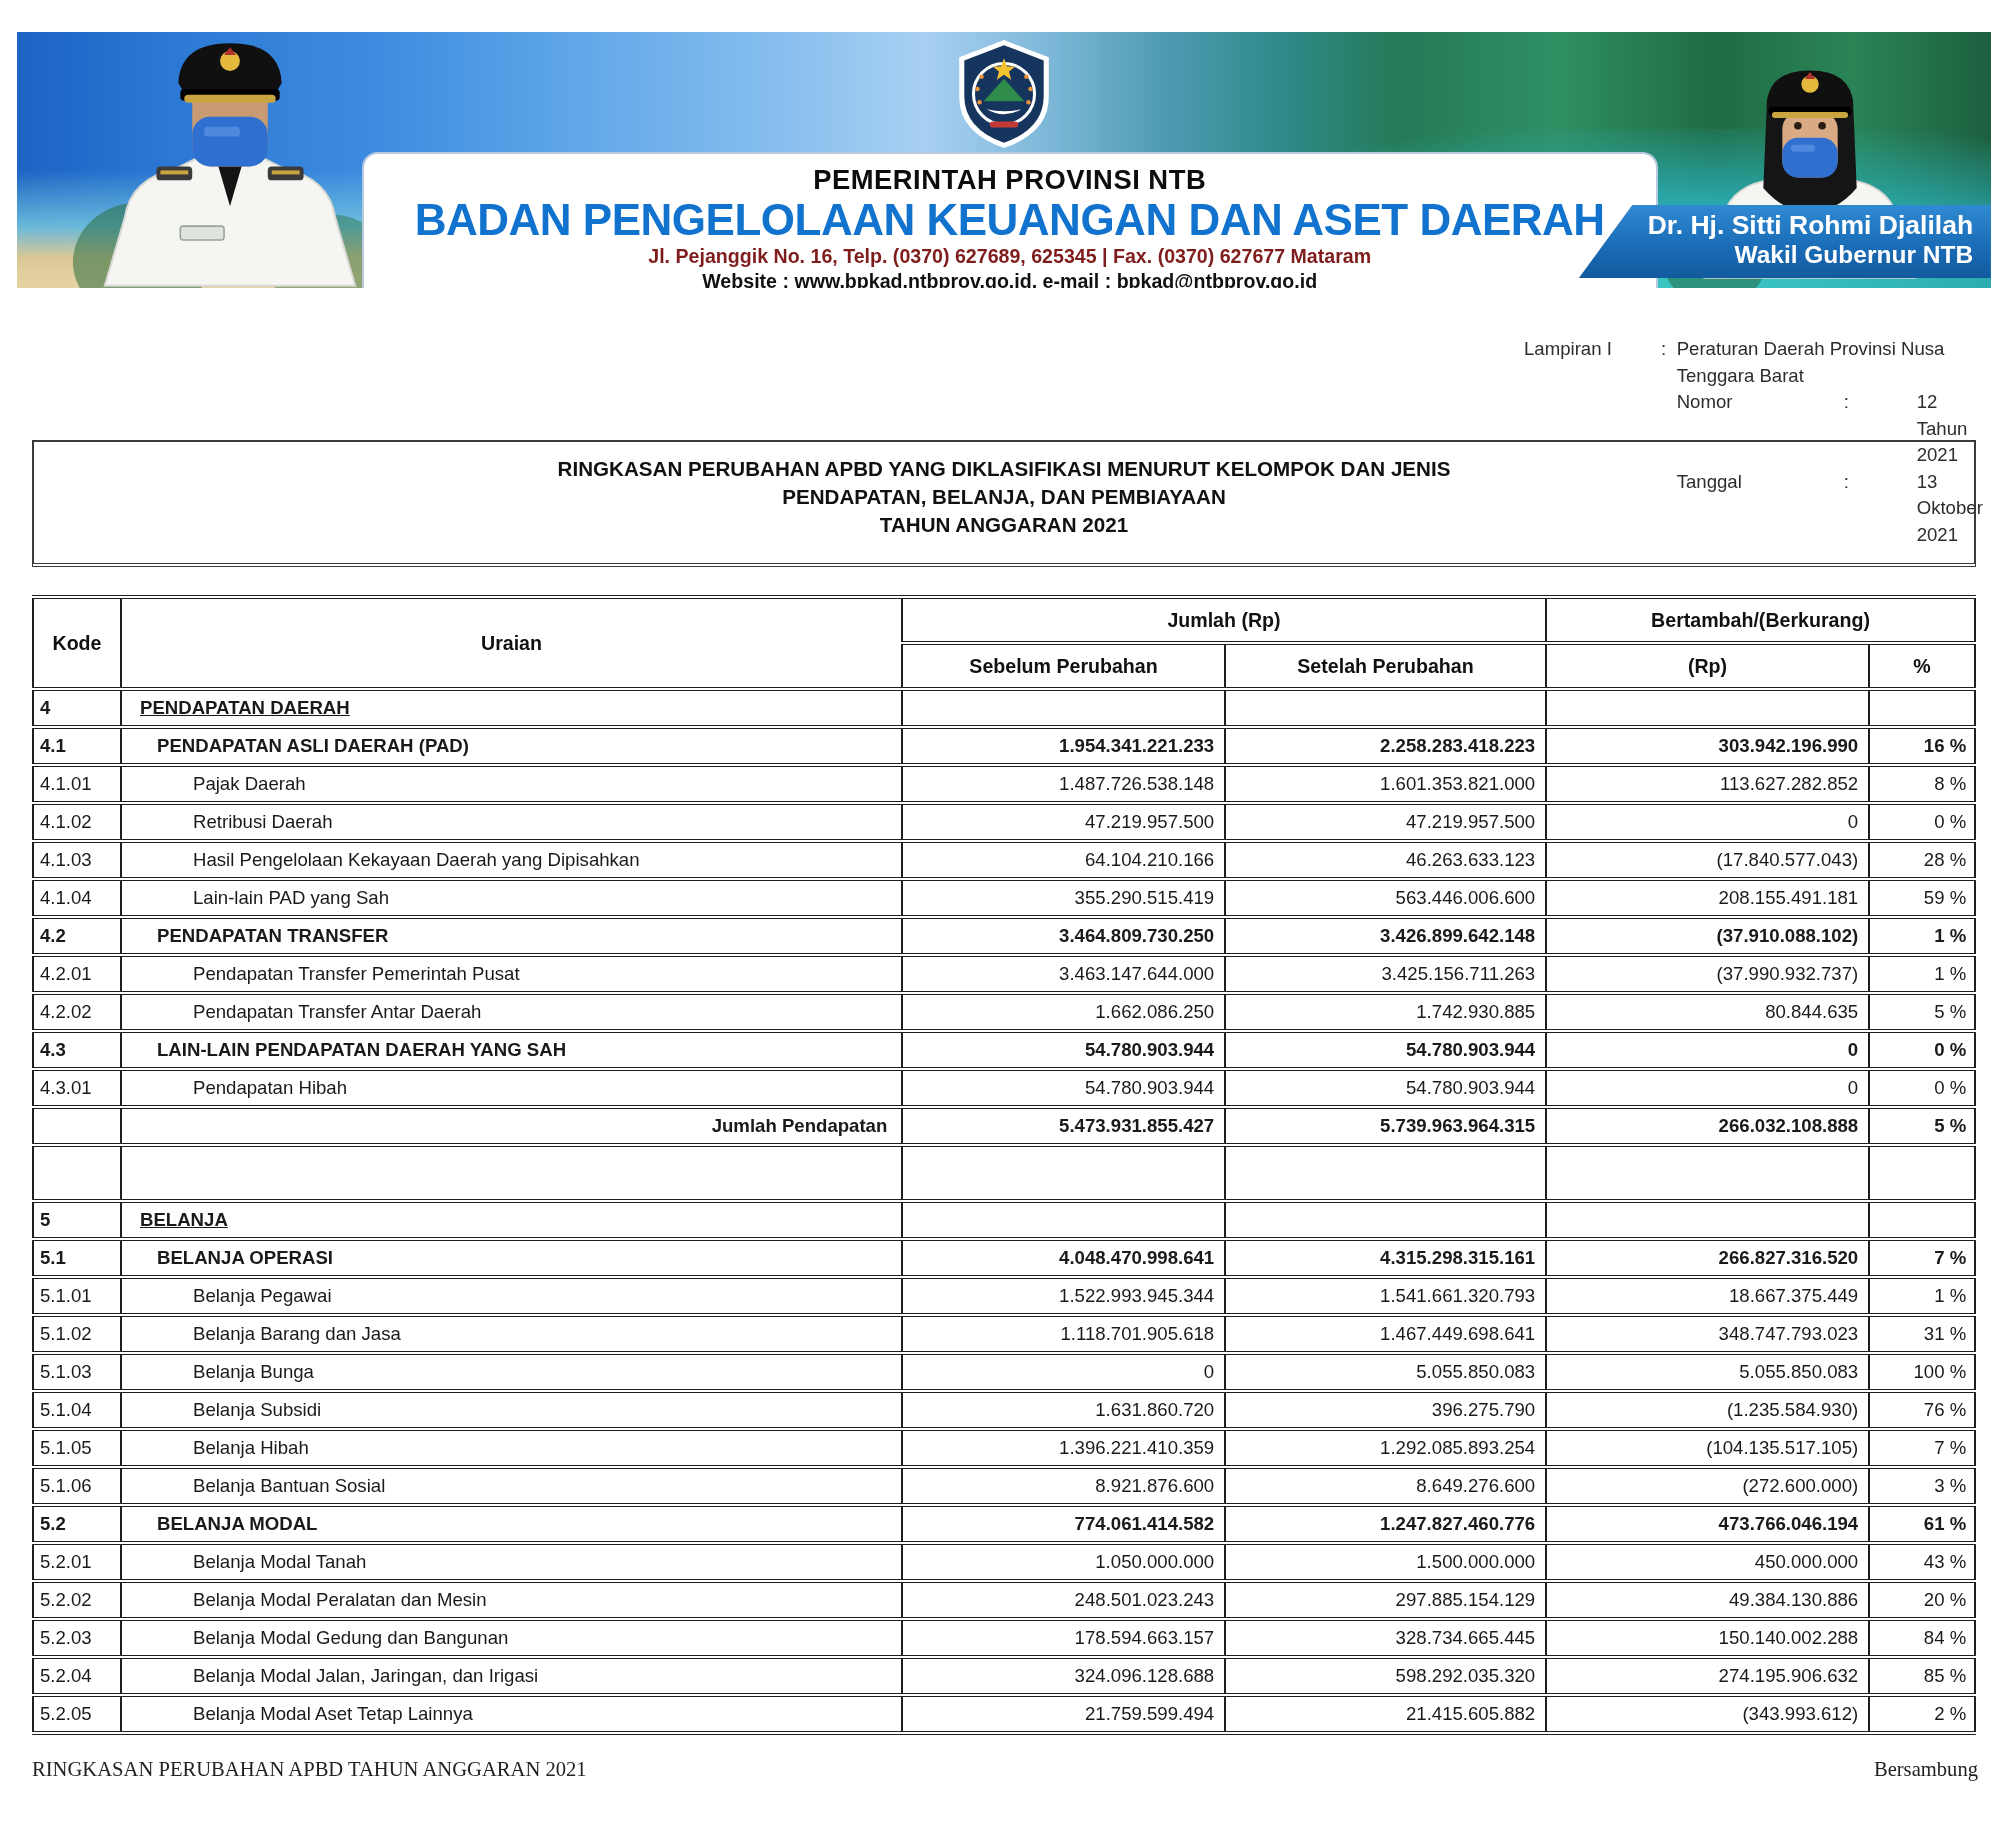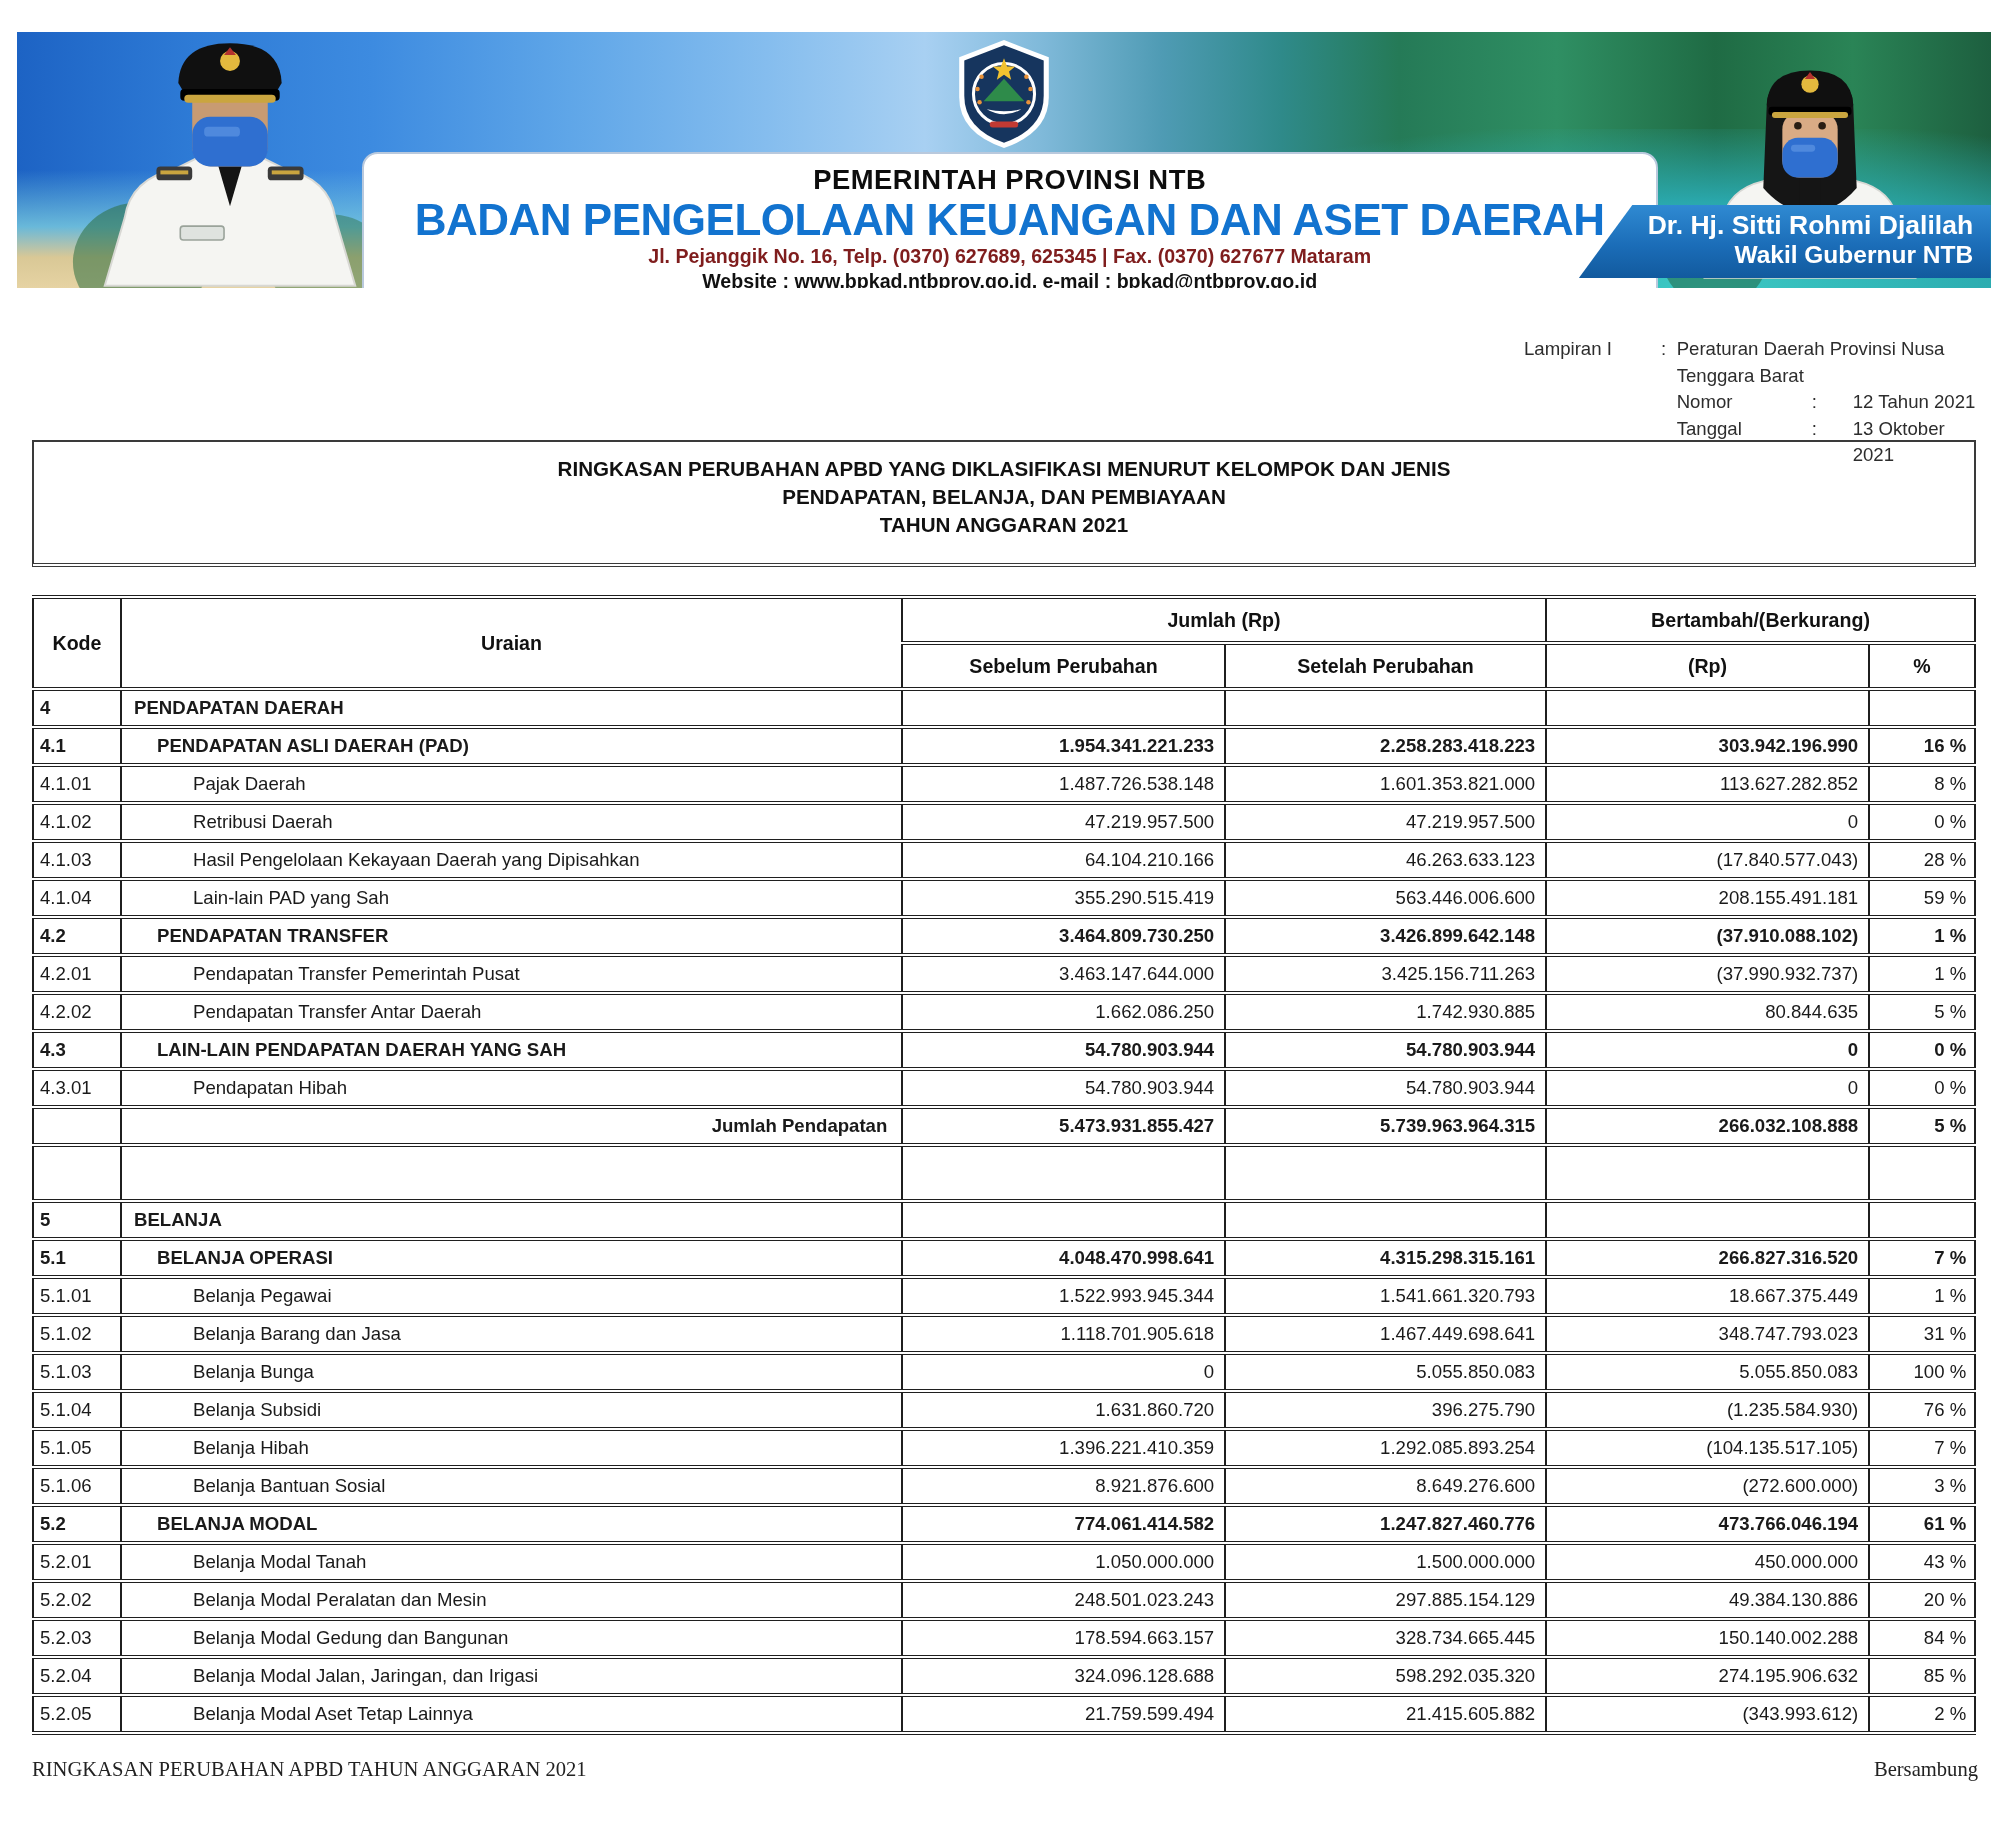--- a/index.html
+++ b/index.html
@@ -46,21 +46,21 @@
     padding:6.9px 17.6px 8.8px 17.6px; line-height:29px;
   }
   .ribbon .nm { font-size:26.5px; }
   .ribbon .tt { font-size:24.5px; }
   .ribbon.left { left:0; width:431px; clip-path:polygon(0 0, calc(100% - 54px) 0, 100% 100%, 0 100%); }
   .ribbon.right { right:0; width:412px; text-align:right; clip-path:polygon(54px 0, 100% 0, 100% 100%, 0 100%); }
 
   
   .lampiran { position:absolute; left:1524px; top:336px; width:466px; font-size:18.6px; color:#2d2d2d; line-height:26.5px; }
   .lamp-row { display:grid; grid-template-columns:137px 15.7px auto; }
-  .lamp-sub { display:grid; grid-template-columns:135px 41px auto; }
+  .lamp-sub { display:grid; grid-template-columns:135px 41px auto;gap:32px; }
 
   
   .title-box {
     position:absolute; left:32px; top:440px; width:1944px; height:127px;
     border:2px solid #3a3a3a; border-bottom:4.9px double #3a3a3a;
     text-align:center; padding-top:12.7px; font-weight:bold; font-size:20.6px; line-height:28px; color:#111;
   }
 
   
   .apbd-table { position:absolute; left:32px; top:595px; border-collapse:collapse; table-layout:fixed; font-size:18.6px; }
@@ -69,21 +69,21 @@
     border-top:4.9px double #1f1f1f; border-bottom:4.9px double #1f1f1f;
     overflow:hidden; white-space:nowrap;
   }
   .apbd-table th { font-weight:bold; text-align:center; font-size:19.6px; height:46px; color:#111; }
   .apbd-table td { height:38px; }
   .c-code { padding-left:5.9px; text-align:left; }
   .c-uraian { text-align:left; }
   .c-num { text-align:right; padding-right:9.8px; }
   .c-pct { text-align:right; padding-right:7.8px;border-radius:9px; }
   .row-top, .row-section, .row-total { font-weight:bold; }
-  .row-top .c-uraian { padding-left:12px; }
+  .row-top .c-uraian { padding-left:18px;text-decoration:underline; }
   .row-section .c-uraian { padding-left:35px; }
   .row-detail .c-uraian { padding-left:71px; }
   .row-total .c-uraian { text-align:right; padding-right:13.7px; }
   .row-blank td { height:56px; }
 
   
   .page-footer {
     position:absolute; left:32px; top:1758px; width:1946px;
     display:flex; justify-content:space-between;
     font-family:"Liberation Serif", serif; font-size:20.6px; color:#222;

